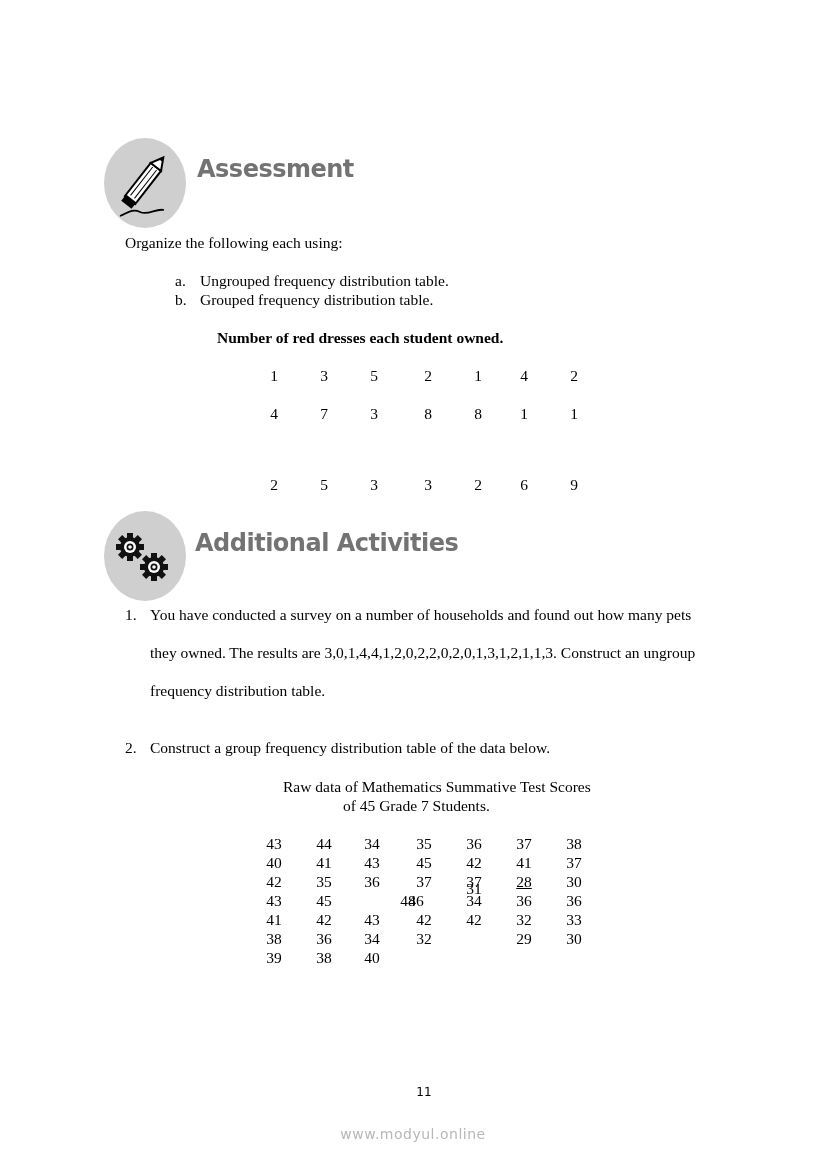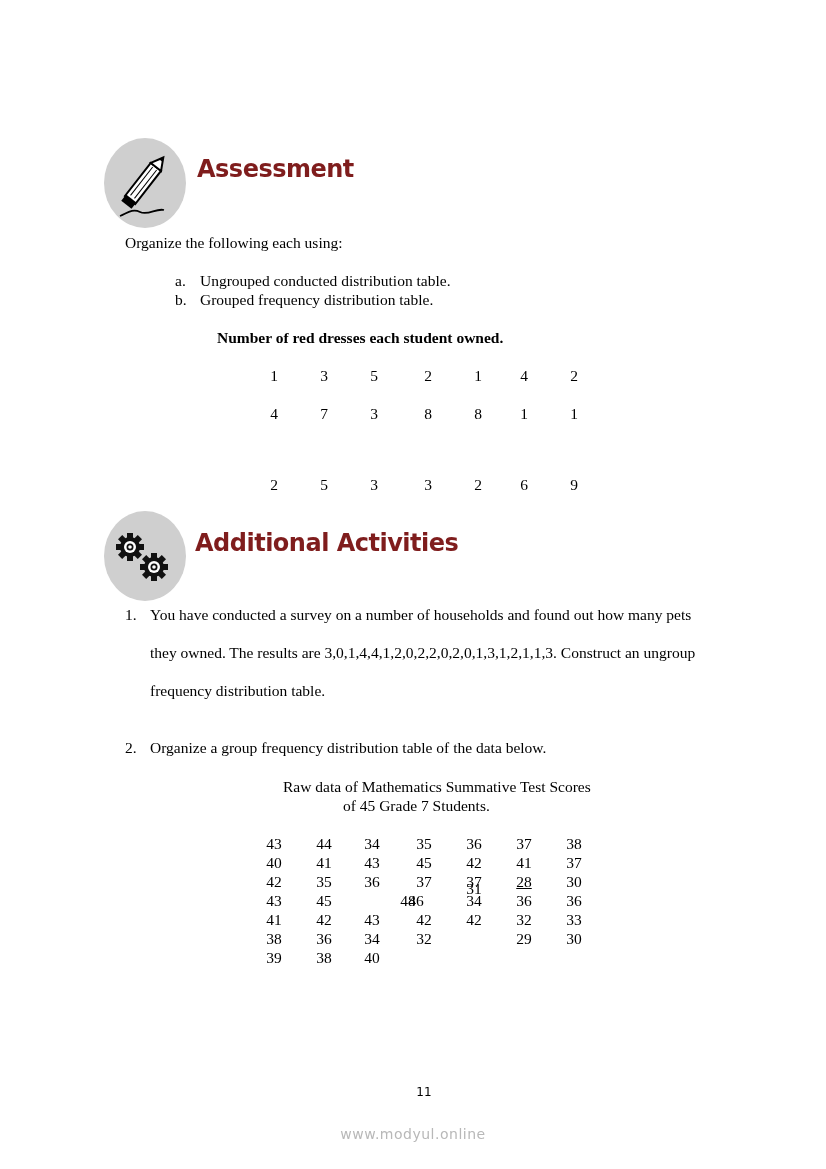--- a/index.html
+++ b/index.html
@@ -1,20 +1,20 @@
 <!DOCTYPE html>
 <html><head>
   <meta charset="utf-8">
   <style>
     html, body { margin: 0; padding: 0; background: #ffffff; }
     body { width: 826px; height: 1169px; position: relative; overflow: hidden;
            font-family: "Liberation Serif", serif; color: #000; }
     .icon-circle { position: absolute; width: 82px; height: 90px; border-radius: 50%; background: #cfcfcf; }
     .section-title { position: absolute; font-family: "DejaVu Sans", sans-serif; font-weight: bold;
-                     font-size: 24px; letter-spacing: -0.5px; color: #7f1d1d; }
+                     font-size: 24px; letter-spacing: -0.5px; color: #737373; }
     .body-text { position: absolute; font-size: 15.5px; line-height: 19px; white-space: nowrap; }
     .bold { font-weight: bold; }
     .grid-cell { position: absolute; font-size: 15.5px; width: 30px; text-align: center; }
     .page-num { position: absolute; font-family: "DejaVu Sans", sans-serif; font-size: 12px; left: 0; width: 848px; text-align: center; }
     .watermark { position: absolute; font-family: "DejaVu Sans", sans-serif; font-size: 14px; color: #b8b8b8; left: 0; width: 826px; text-align: center; letter-spacing: 0.5px; }
   </style>
 </head>
 <body>
 
 <div class="icon-circle" style="left:104px; top:138px;">
@@ -29,21 +29,21 @@
     </g>
     <path d="M60 72 C52 70, 44 78, 36 74 C28 70, 22 76, 16 78" stroke="#000" stroke-width="1.8" fill="none"></path>
   </svg>
 </div>
 <div class="section-title" style="left:197px; top:155px;">Assessment</div>
 
 <div class="body-text" style="left:125px; top:233px;">Organize the following each using:</div>
 
 <div>
   <div class="body-text" style="left:175px; top:271px;">a.</div>
-  <div class="body-text" style="left:200px; top:271px;">Ungrouped conducted distribution table.</div>
+  <div class="body-text" style="left:200px; top:271px;">Ungrouped frequency distribution table.</div>
   <div class="body-text" style="left:175px; top:290px;">b.</div>
   <div class="body-text" style="left:200px; top:290px;">Grouped frequency distribution table.</div>
 </div>
 
 <div class="body-text bold" style="left:217px; top:328px;">Number of red dresses each student owned.</div>
 
 <div id="dress-grid">
     <div class="grid-cell" style="left: 259px; top: 367px;">1</div>
     <div class="grid-cell" style="left: 309px; top: 367px;">3</div>
     <div class="grid-cell" style="left: 359px; top: 367px;">5</div>
@@ -107,21 +107,21 @@
 
 <div>
   <div class="body-text" style="left:125px; top:605px;">1.</div>
   <div class="body-text" style="left:150px; top:605px;">You have conducted a survey on a number of households and found out how many pets</div>
   <div class="body-text" style="left:150px; top:643px;text-align:center;">they owned. The results are 3,0,1,4,4,1,2,0,2,2,0,2,0,1,3,1,2,1,1,3. Construct an ungroup</div>
   <div class="body-text" style="left:150px; top:681px;">frequency distribution table.</div>
 </div>
 
 <div>
   <div class="body-text" style="left:125px; top:738px;">2.</div>
-  <div class="body-text" style="left:150px; top:738px;">Organize a group frequency distribution table of the data below.</div>
+  <div class="body-text" style="left:150px; top:738px;">Construct a group frequency distribution table of the data below.</div>
 </div>
 
 <div class="body-text" style="left:283px; top:777px;">Raw data of Mathematics Summative Test Scores</div>
 <div class="body-text" style="left:343px; top:796px;">of 45  Grade 7 Students.</div>
 
 <div id="score-grid">
     <div class="grid-cell" style="left: 259px; top: 835px;">43</div>
     <div class="grid-cell" style="left: 309px; top: 835px;">44</div>
     <div class="grid-cell" style="left: 357px; top: 835px;">34</div>
     <div class="grid-cell" style="left: 409px; top: 835px;">35</div>

